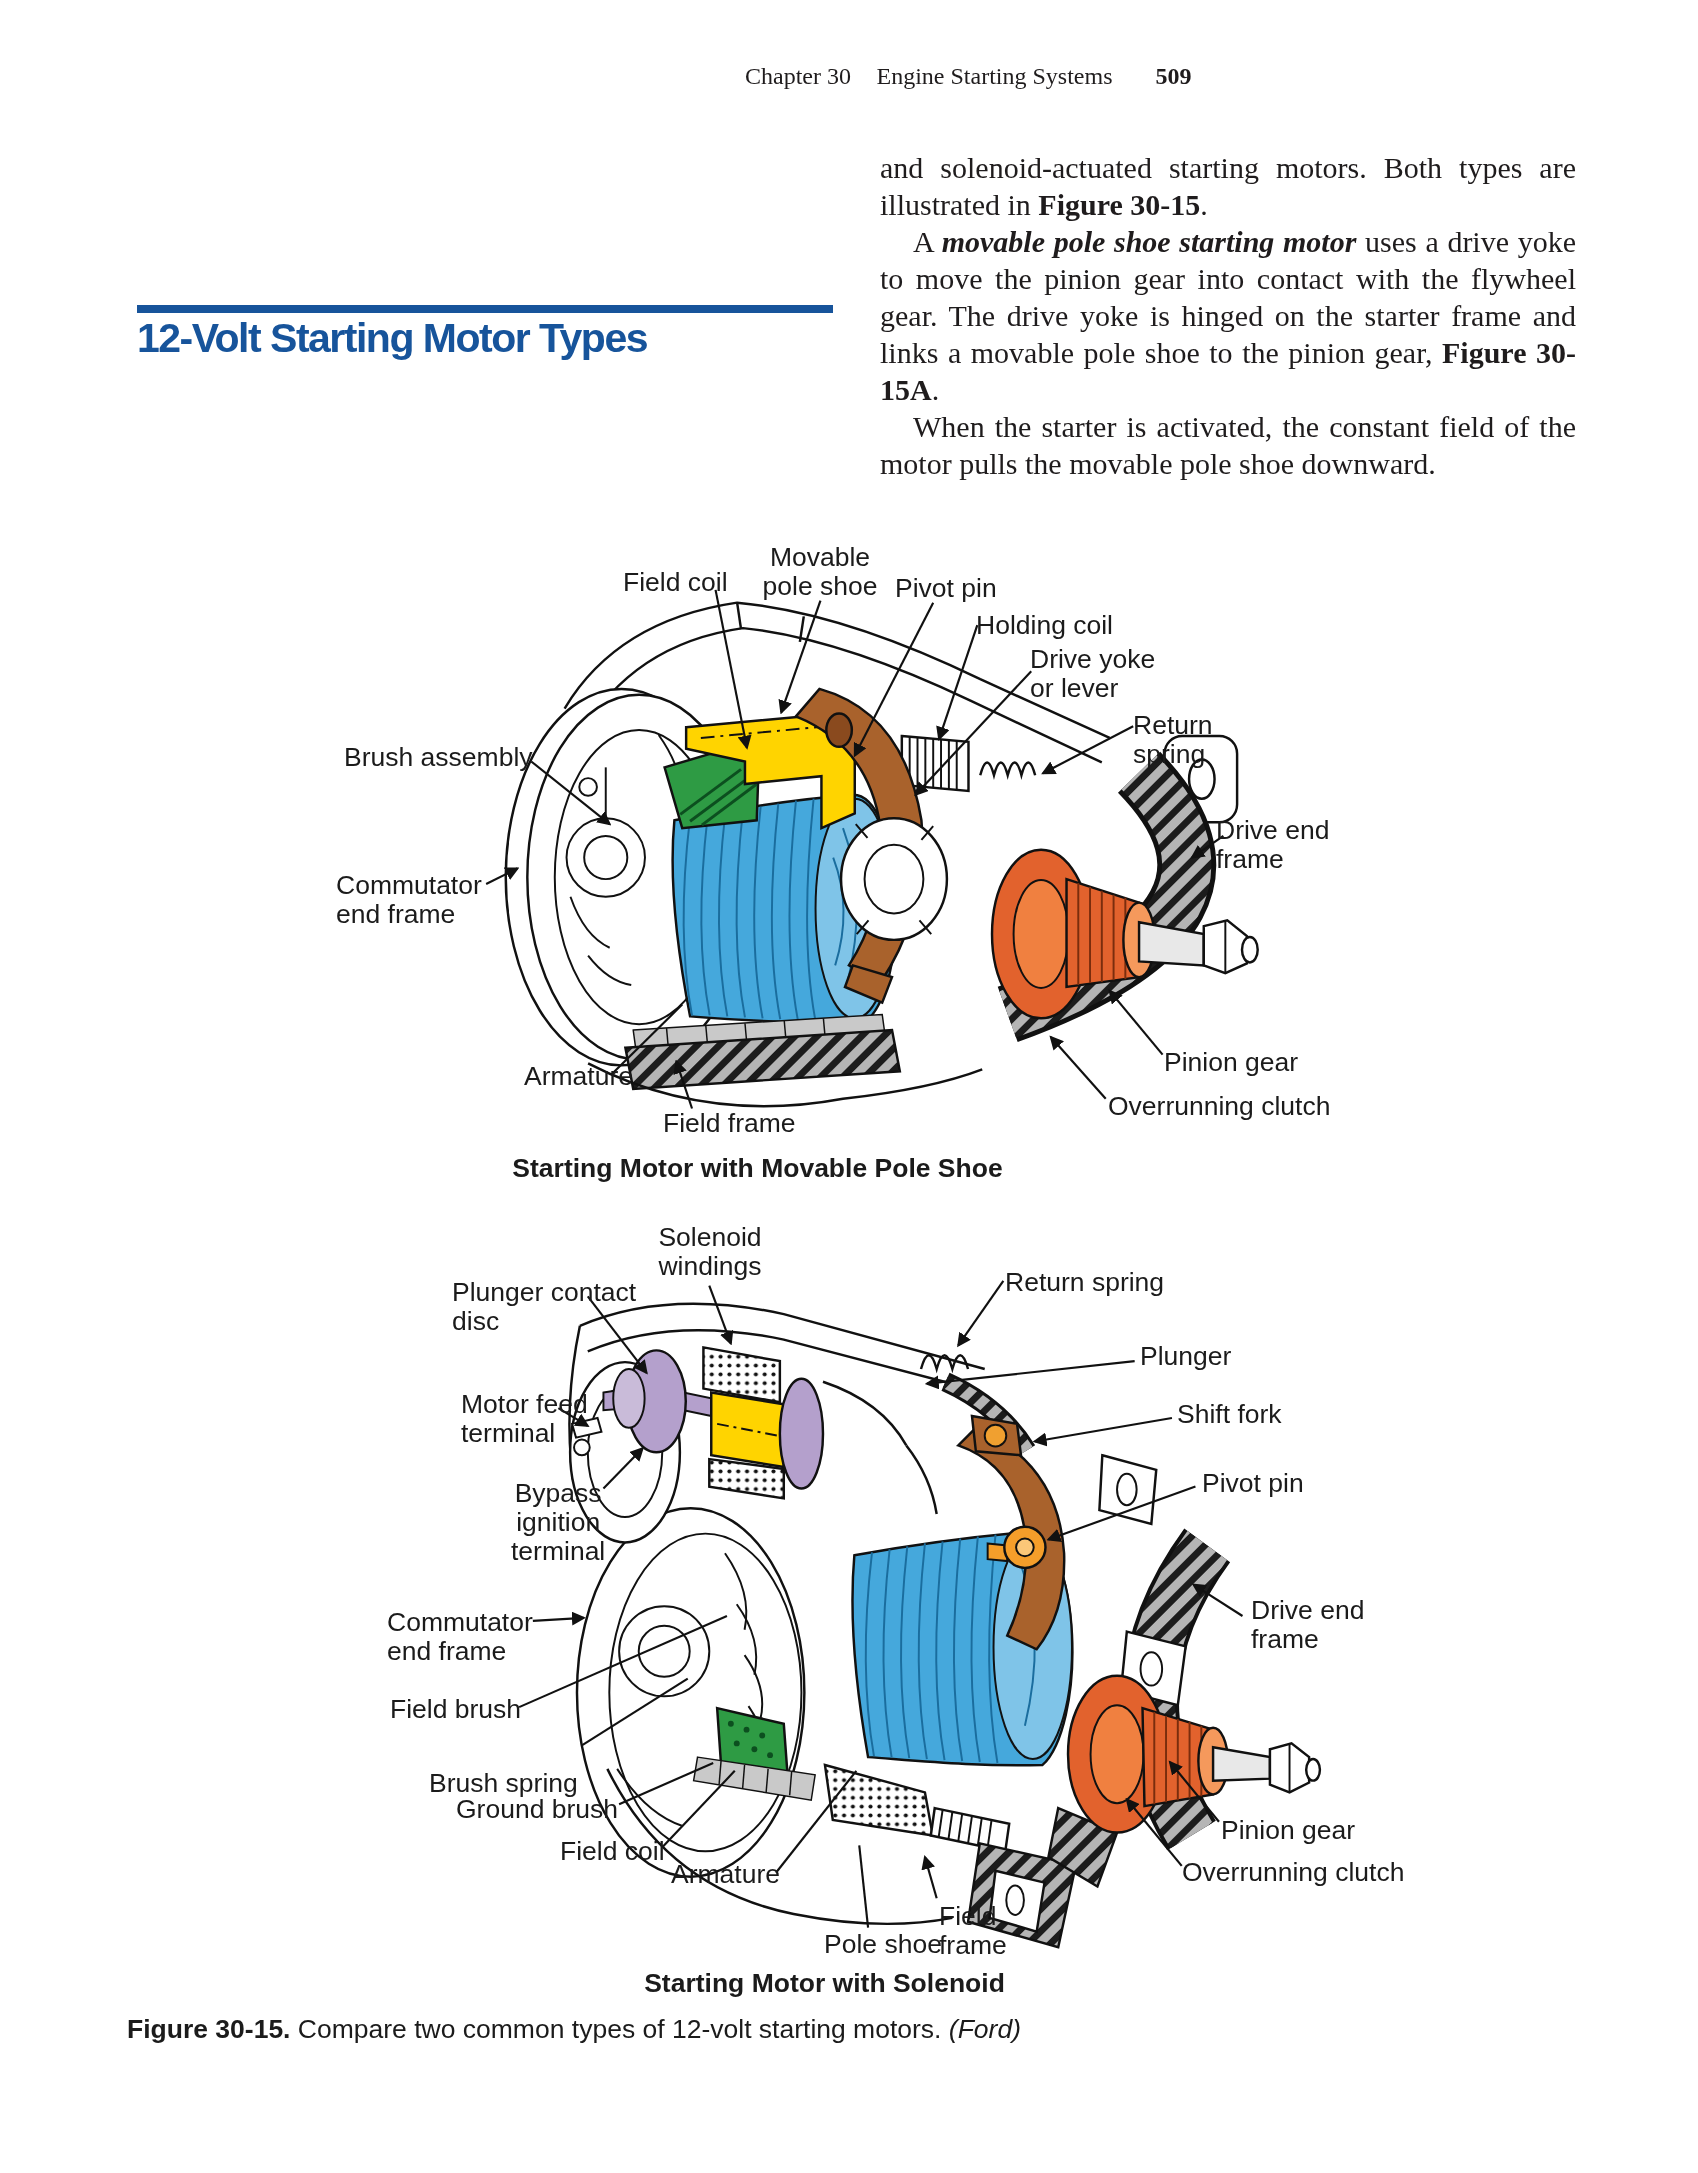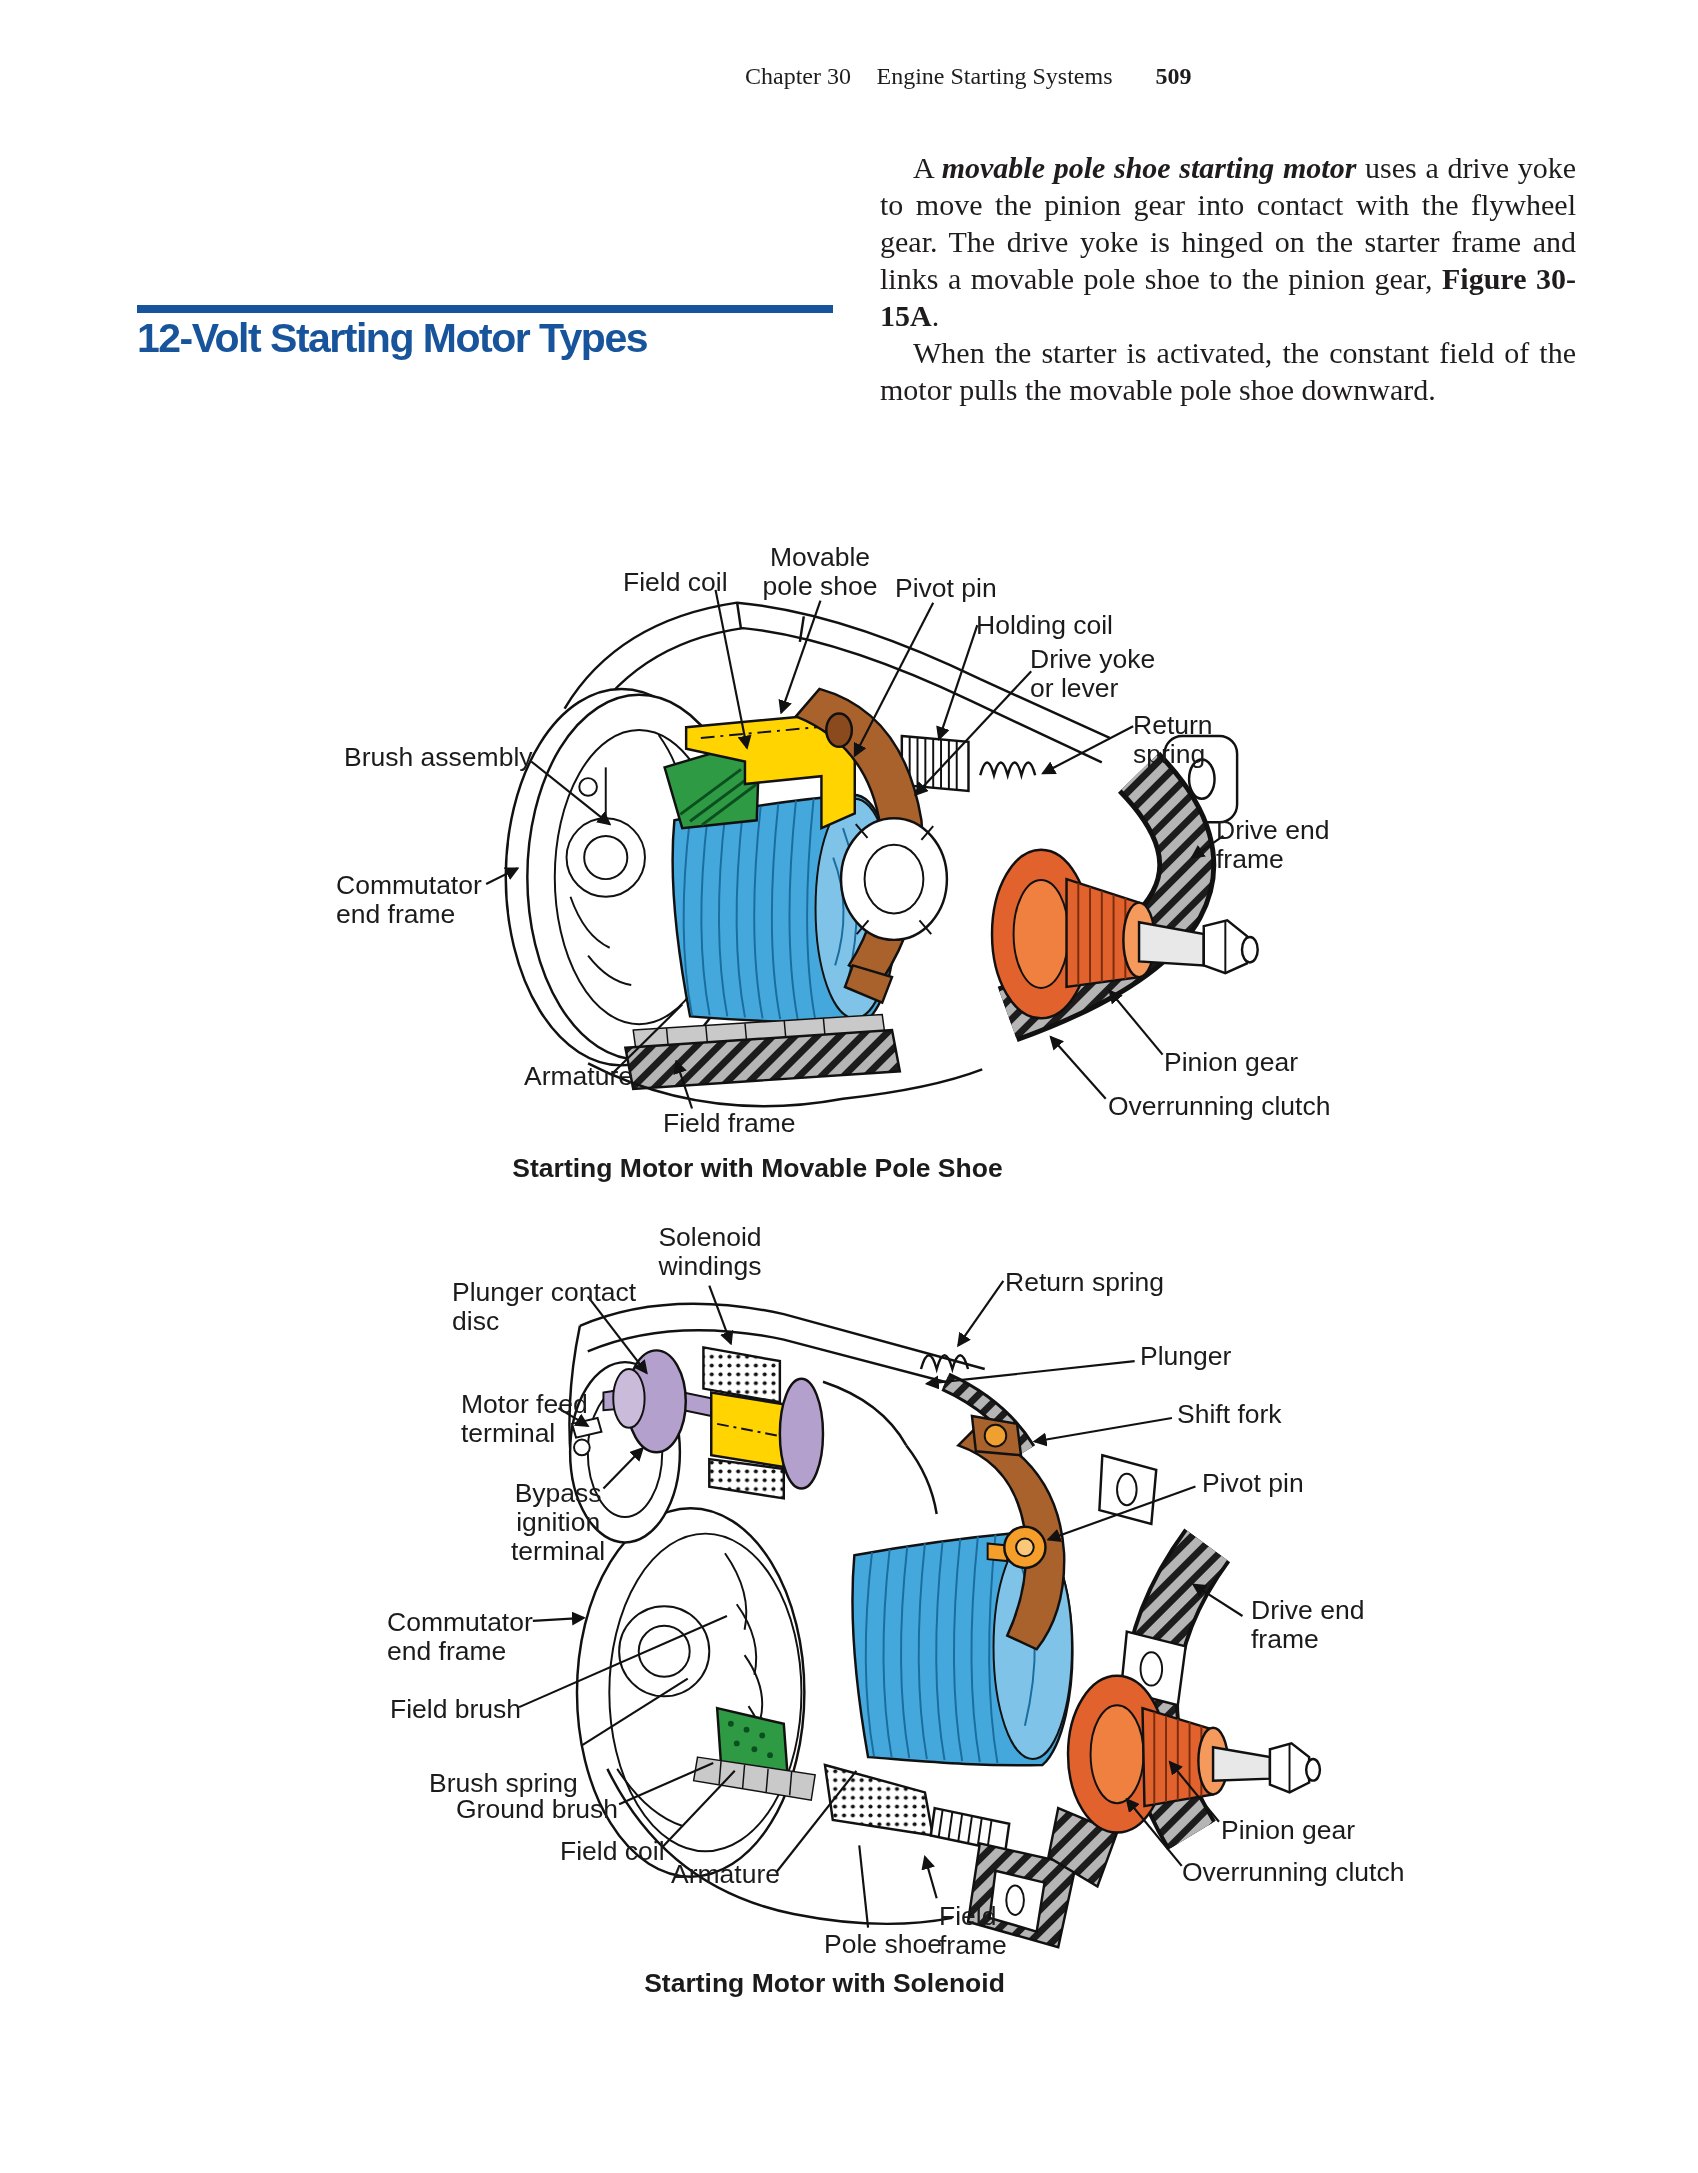--- a/index.html
+++ b/index.html
@@ -38,20 +38,21 @@
 <div class="page">
 
   <div class="hdr">
     <span>Chapter 30</span><span class="sp"></span><span>Engine Starting Systems</span><span class="sp2"></span><b>509</b>
   </div>
 
   <div class="rule"></div>
   <div class="h2">12-Volt Starting Motor Types</div>
 
   <div class="col" style="left:880px;top:149px;">
+    <p><span>and solenoid-actuated starting motors. Both types are illustrated in </span><b>Figure 30-15</b><span>.</span></p>
     <p class="indent"><span>A </span><span class="bi">movable pole shoe starting motor</span><span> uses a drive yoke to move the pinion gear into contact with the flywheel gear. The drive yoke is hinged on the starter frame and links a movable pole shoe to the pinion gear, </span><b>Figure 30-15A</b><span>.</span></p>
     <p class="indent">When the starter is activated, the constant field of the motor pulls the movable pole shoe downward.</p>
   </div>
 
   <svg class="fig-svg" style="left:294px;top:534px;" width="1098" height="652" viewBox="0 0 1120 665">
     <defs>
       <marker id="ahA" viewBox="0 0 10 10" refX="8.5" refY="5" markerWidth="6.5" markerHeight="6.5" orient="auto-start-reverse">
         <path d="M0 0 L10 5 L0 10 z" fill="#111"></path>
       </marker>
       <pattern id="hatchA" patternUnits="userSpaceOnUse" width="16" height="16" patternTransform="rotate(45)">
@@ -385,15 +386,20 @@
   <div class="lbl" style="left:456px;top:1795px;">Ground brush</div>
   <div class="lbl" style="left:560px;top:1837px;">Field coil</div>
   <div class="lbl" style="left:671px;top:1860px;">Armature</div>
   <div class="lbl" style="left:824px;top:1930px;">Pole shoe</div>
   <div class="lbl" style="left:939px;top:1902px;">Field
 frame</div>
   <div class="lbl" style="left:1221px;top:1816px;">Pinion gear</div>
   <div class="lbl" style="left:1182px;top:1858px;">Overrunning clutch</div>
   <div class="figcapt" style="left:519px;top:1968px;width:611px;">Starting Motor with Solenoid</div>
 
+  <div class="caption">
+    <span class="num">Figure 30-15.</span>
+    <span>Compare two common types of 12-volt starting motors.</span>
+    <span class="credit">(Ford)</span>
+  </div>
 
 </div>
 
 
 </body></html>

